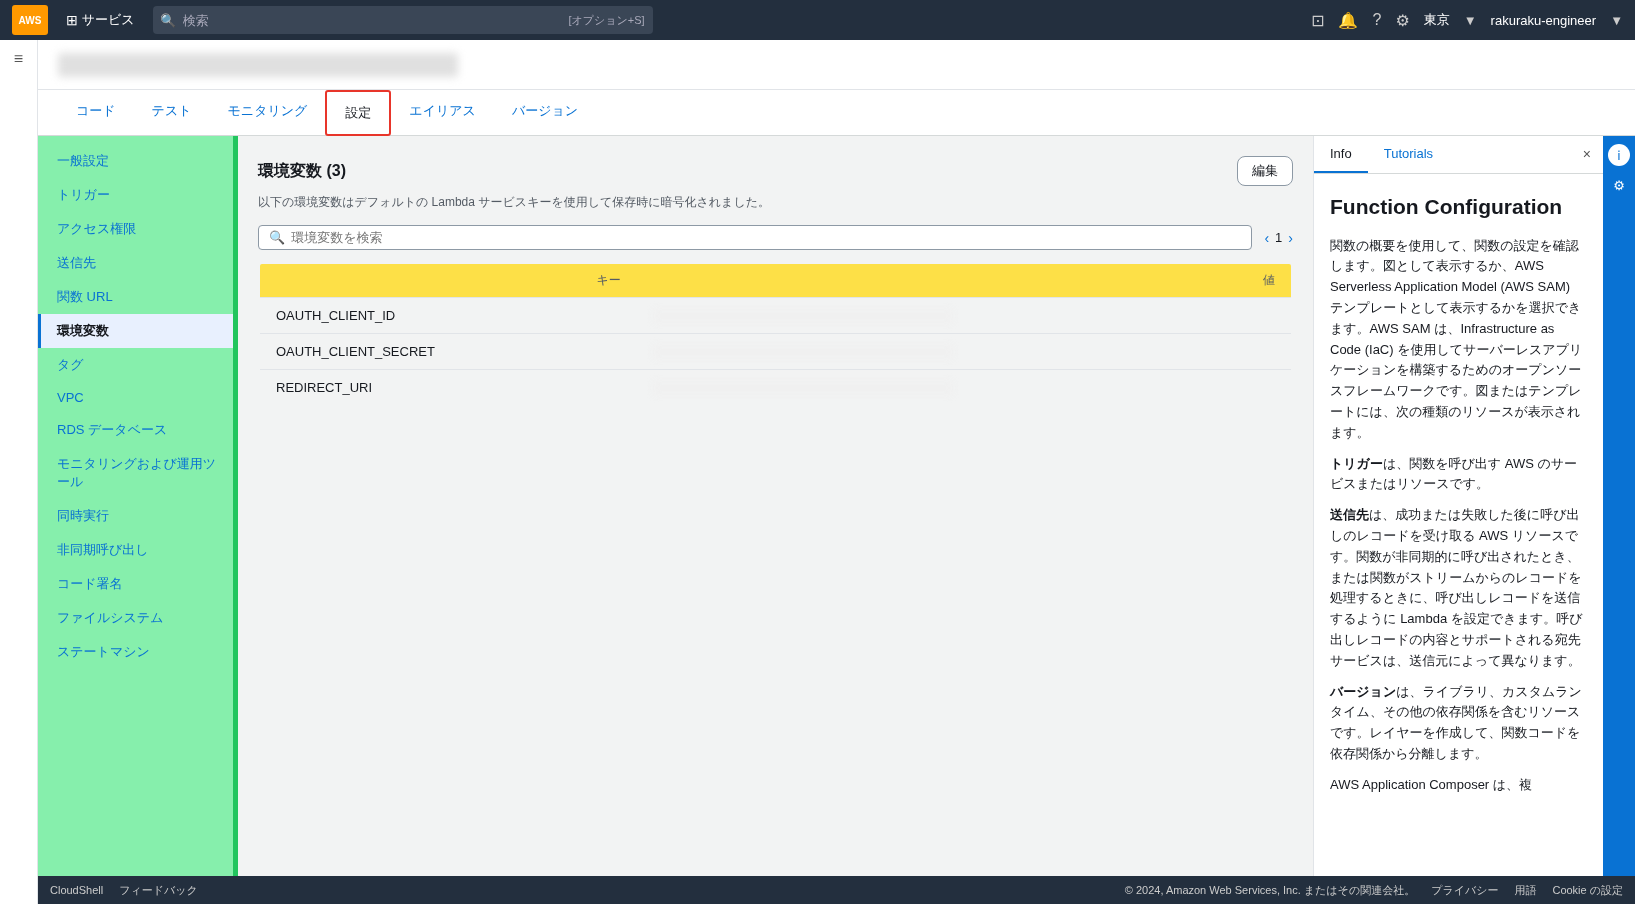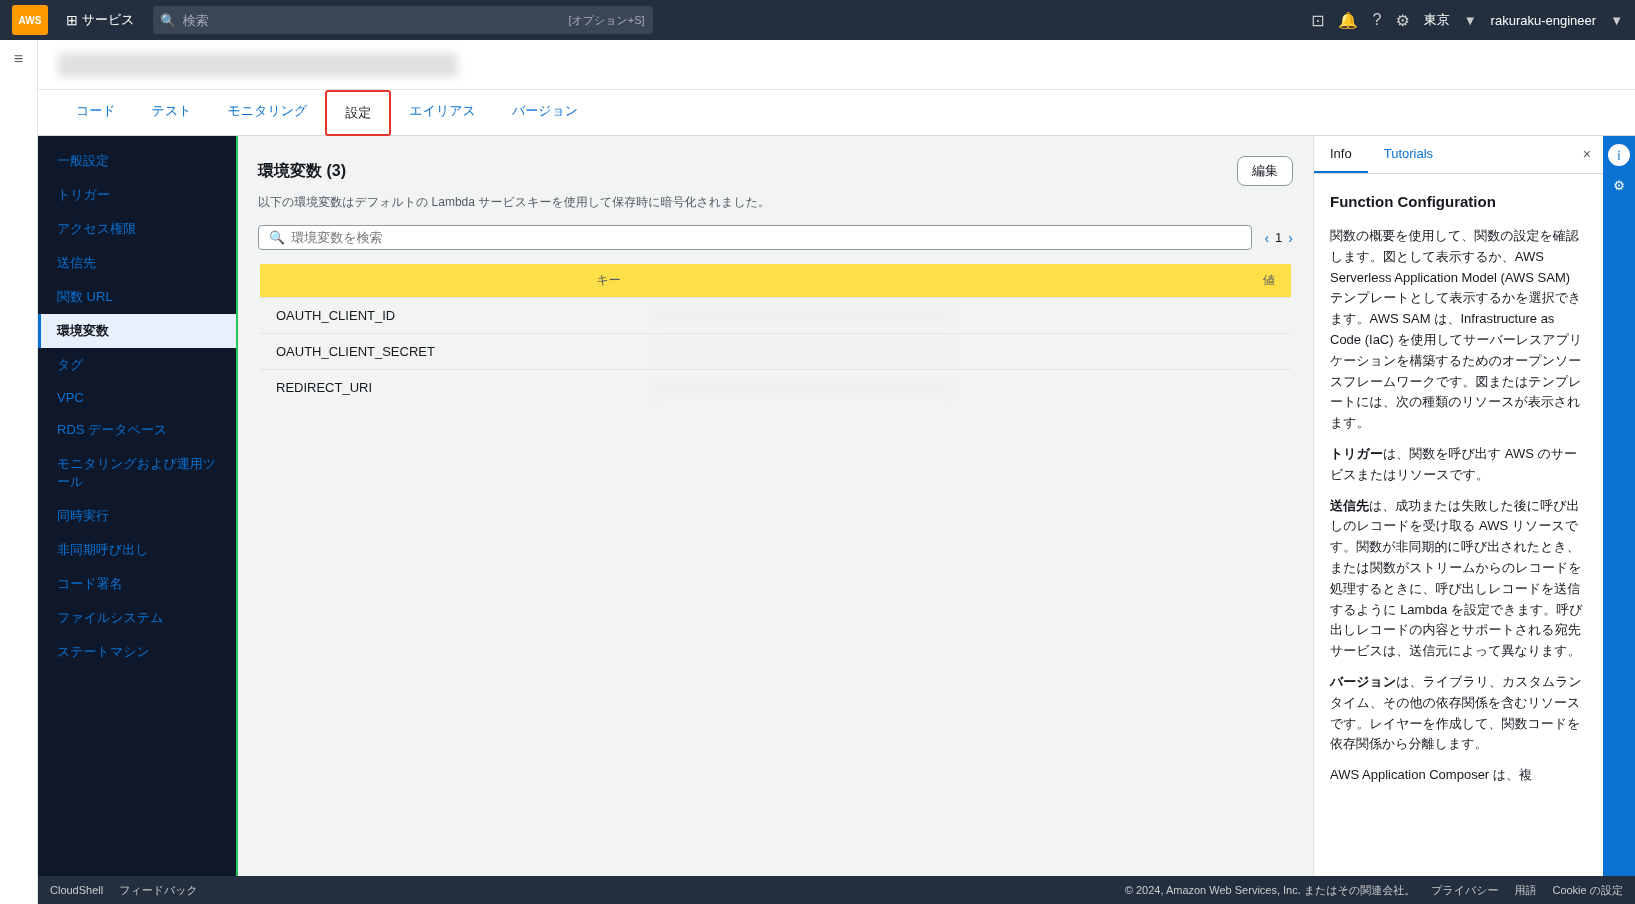--- a/index.html
+++ b/index.html
@@ -38,21 +38,21 @@
 
     
     .tab-bar { background: #fff; border-bottom: 1px solid #d5d9d9; display: flex; align-items: stretch; padding: 0 20px; gap: 0; }
     .tab-item { padding: 12px 18px; cursor: pointer; font-size: 13px; color: #0972d3; border-bottom: 2px solid transparent; white-space: nowrap; }
     .tab-item.active { color: #16191f; border-bottom: 2px solid #e8352a; font-weight: 500; border: 2px solid #e8352a; border-radius: 3px; margin-bottom: -1px; }
 
     
     .content-area { display: flex; flex: 1; overflow: hidden; }
 
     
-    .left-sidebar { width: 200px; background: #0f172a; border-right: 2px solid #22c55e; overflow-y: auto; padding: 8px 0; flex-shrink: 0; }
+    .left-sidebar { width: 200px; background: #86efac; border-right: 5px solid #22c55e; overflow-y: auto; padding: 8px 0; flex-shrink: 0; }
     .sidebar-item { padding: 8px 16px; cursor: pointer; font-size: 13px; color: #0972d3; border-left: 3px solid transparent; }
 
     
     .main-panel { flex: 1; padding: 20px; overflow-y: auto; }
     .section-header { display: flex; align-items: center; justify-content: space-between; margin-bottom: 8px; }
     .section-title { font-size: 16px; font-weight: 600; color: #16191f; }
     .section-subtitle { font-size: 12px; color: #545b64; margin-bottom: 14px; }
     .edit-btn { background: #fff; border: 1px solid #8d99a5; border-radius: 8px; padding: 5px 14px; font-size: 13px; cursor: pointer; color: #16191f; }
 
     
@@ -69,21 +69,21 @@
     .env-table tr:last-child td { border-bottom: none; }
     .env-table .value-cell { background: #f0f0f0; border-radius: 3px; height: 14px; width: 300px; filter: blur(3px); }
 
     
     .right-panel { width: 290px; background: #fff; border-left: 1px solid #e1e4e8; display: flex; flex-direction: column; flex-shrink: 0; }
     .right-panel-tabs { display: flex; border-bottom: 1px solid #d5d9d9; }
     .right-tab { padding: 10px 16px; cursor: pointer; font-size: 13px; color: #0972d3; border-bottom: 2px solid transparent; }
     .right-tab.active { color: #16191f; border-bottom: 2px solid #0972d3; font-weight: 500; }
     .right-panel-close { margin-left: auto; padding: 10px 12px; cursor: pointer; color: #555; font-size: 14px; }
     .right-panel-content { padding: 16px; overflow-y: auto; flex: 1; font-size: 13px; line-height: 1.6; color: #16191f; }
-    .right-panel-content h3 { font-size: 15px; font-weight: 600; margin-bottom: 12px; }
+    .right-panel-content h3 { font-size: 21px; font-weight: 600; margin-bottom: 12px; }
     .right-panel-content p { margin-bottom: 10px; }
     .right-panel-content strong { font-weight: 600; }
 
     
     .right-edge { width: 32px; background: #0972d3; display: flex; flex-direction: column; align-items: center; padding-top: 8px; }
     .right-edge-icon { color: #fff; font-size: 13px; margin-bottom: 12px; cursor: pointer; }
     .right-edge-icon.active { background: #fff; color: #0972d3; border-radius: 50%; width: 22px; height: 22px; display: flex; align-items: center; justify-content: center; }
 
     
     .footer { height: 28px; background: #232f3e; display: flex; align-items: center; padding: 0 12px; color: #ccc; font-size: 11px; gap: 16px; }

